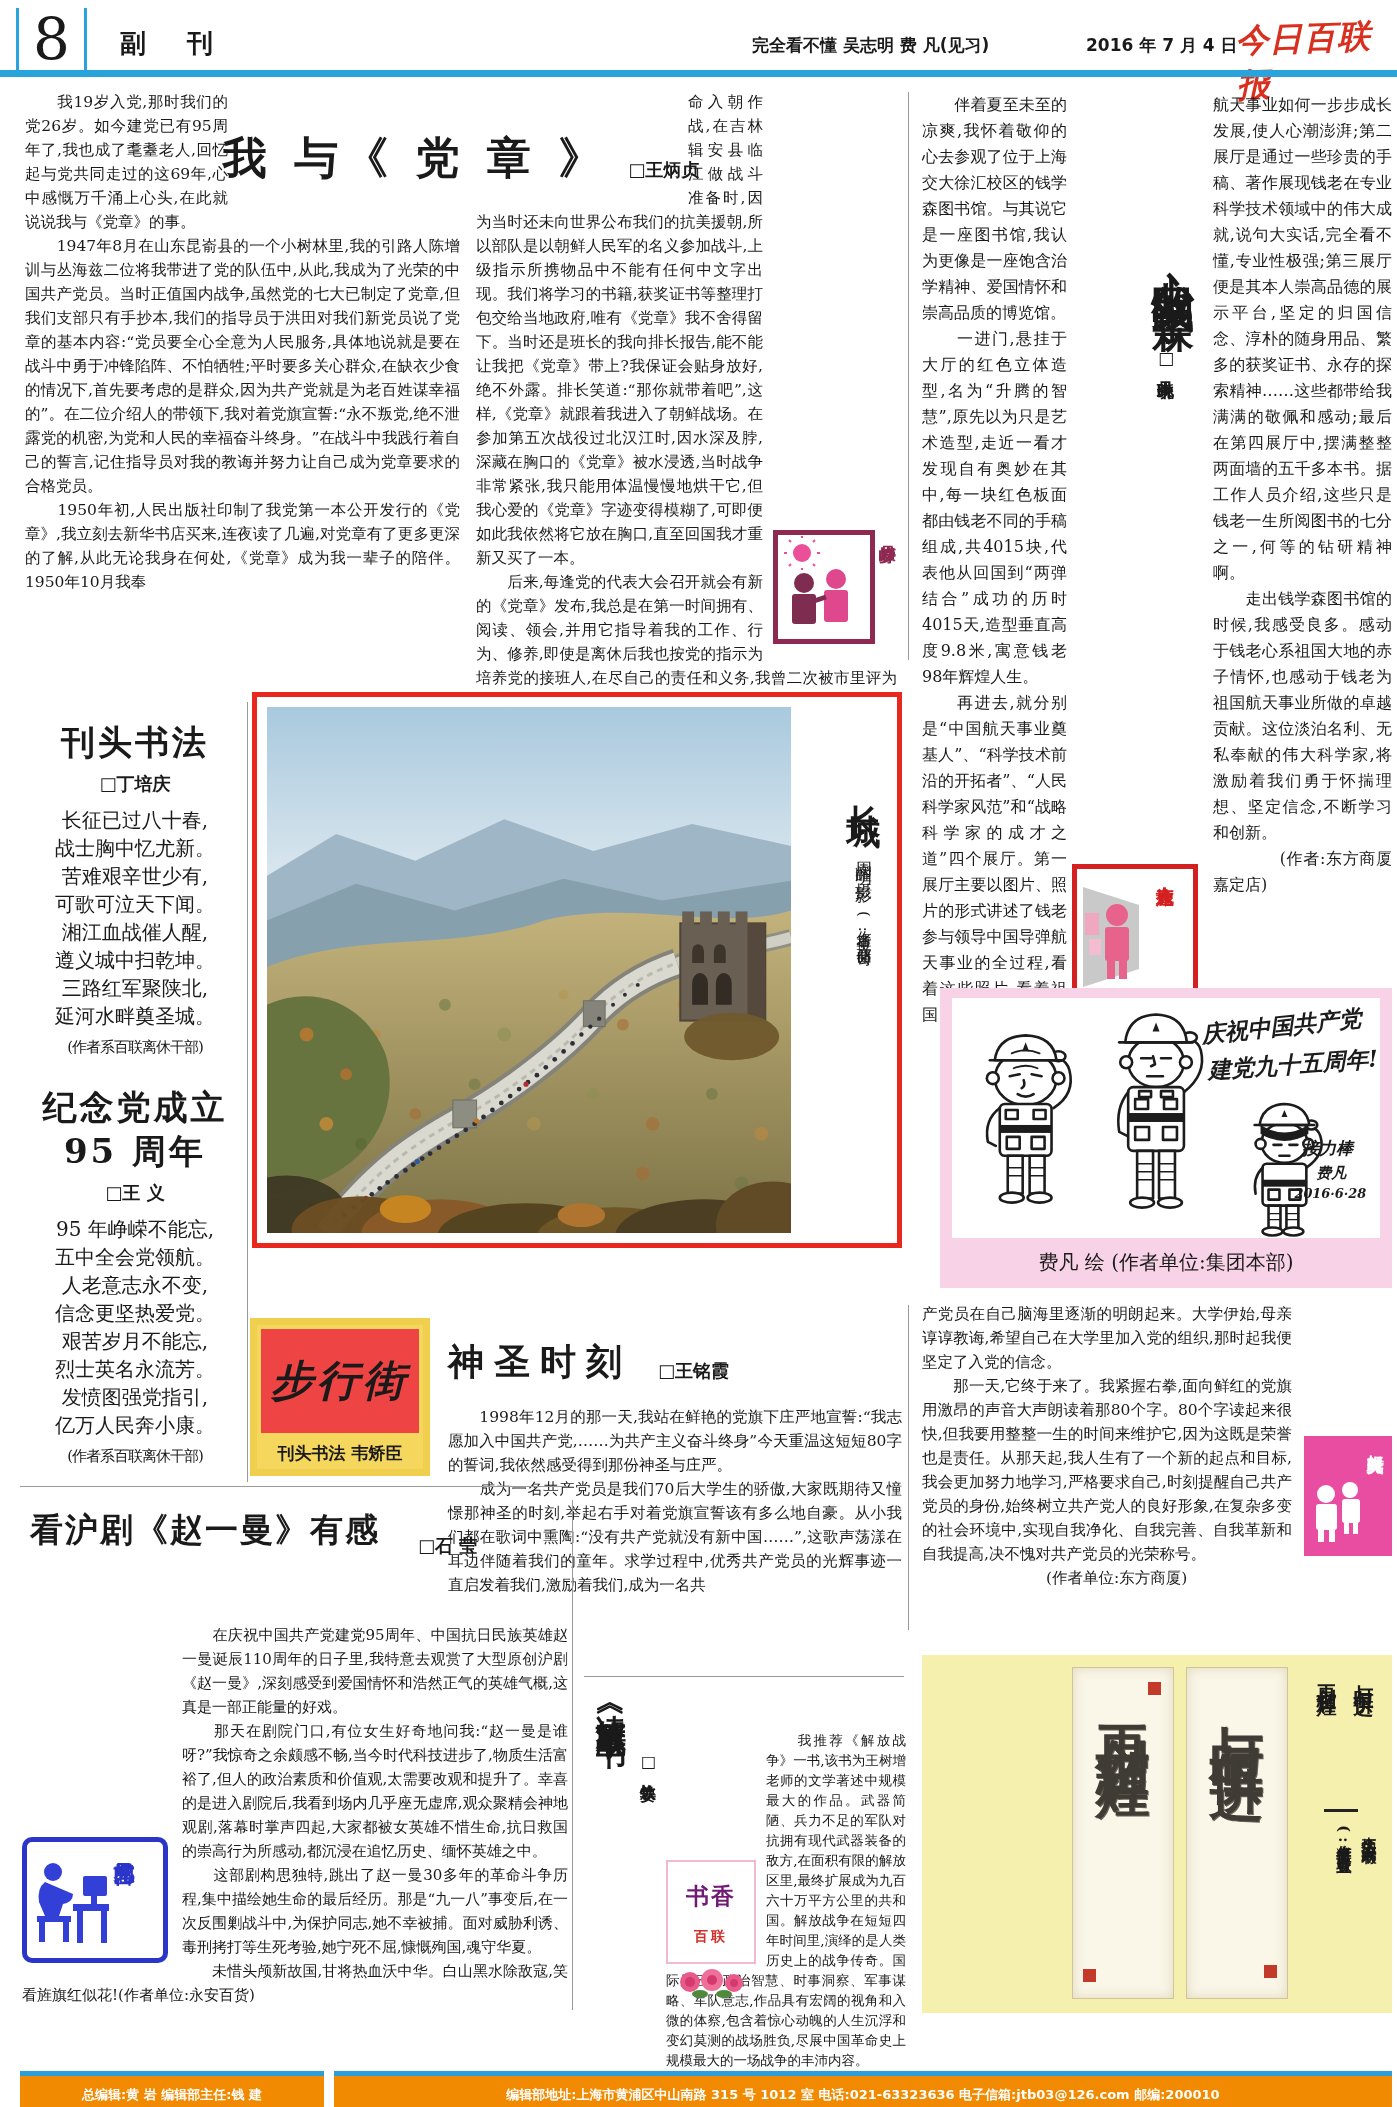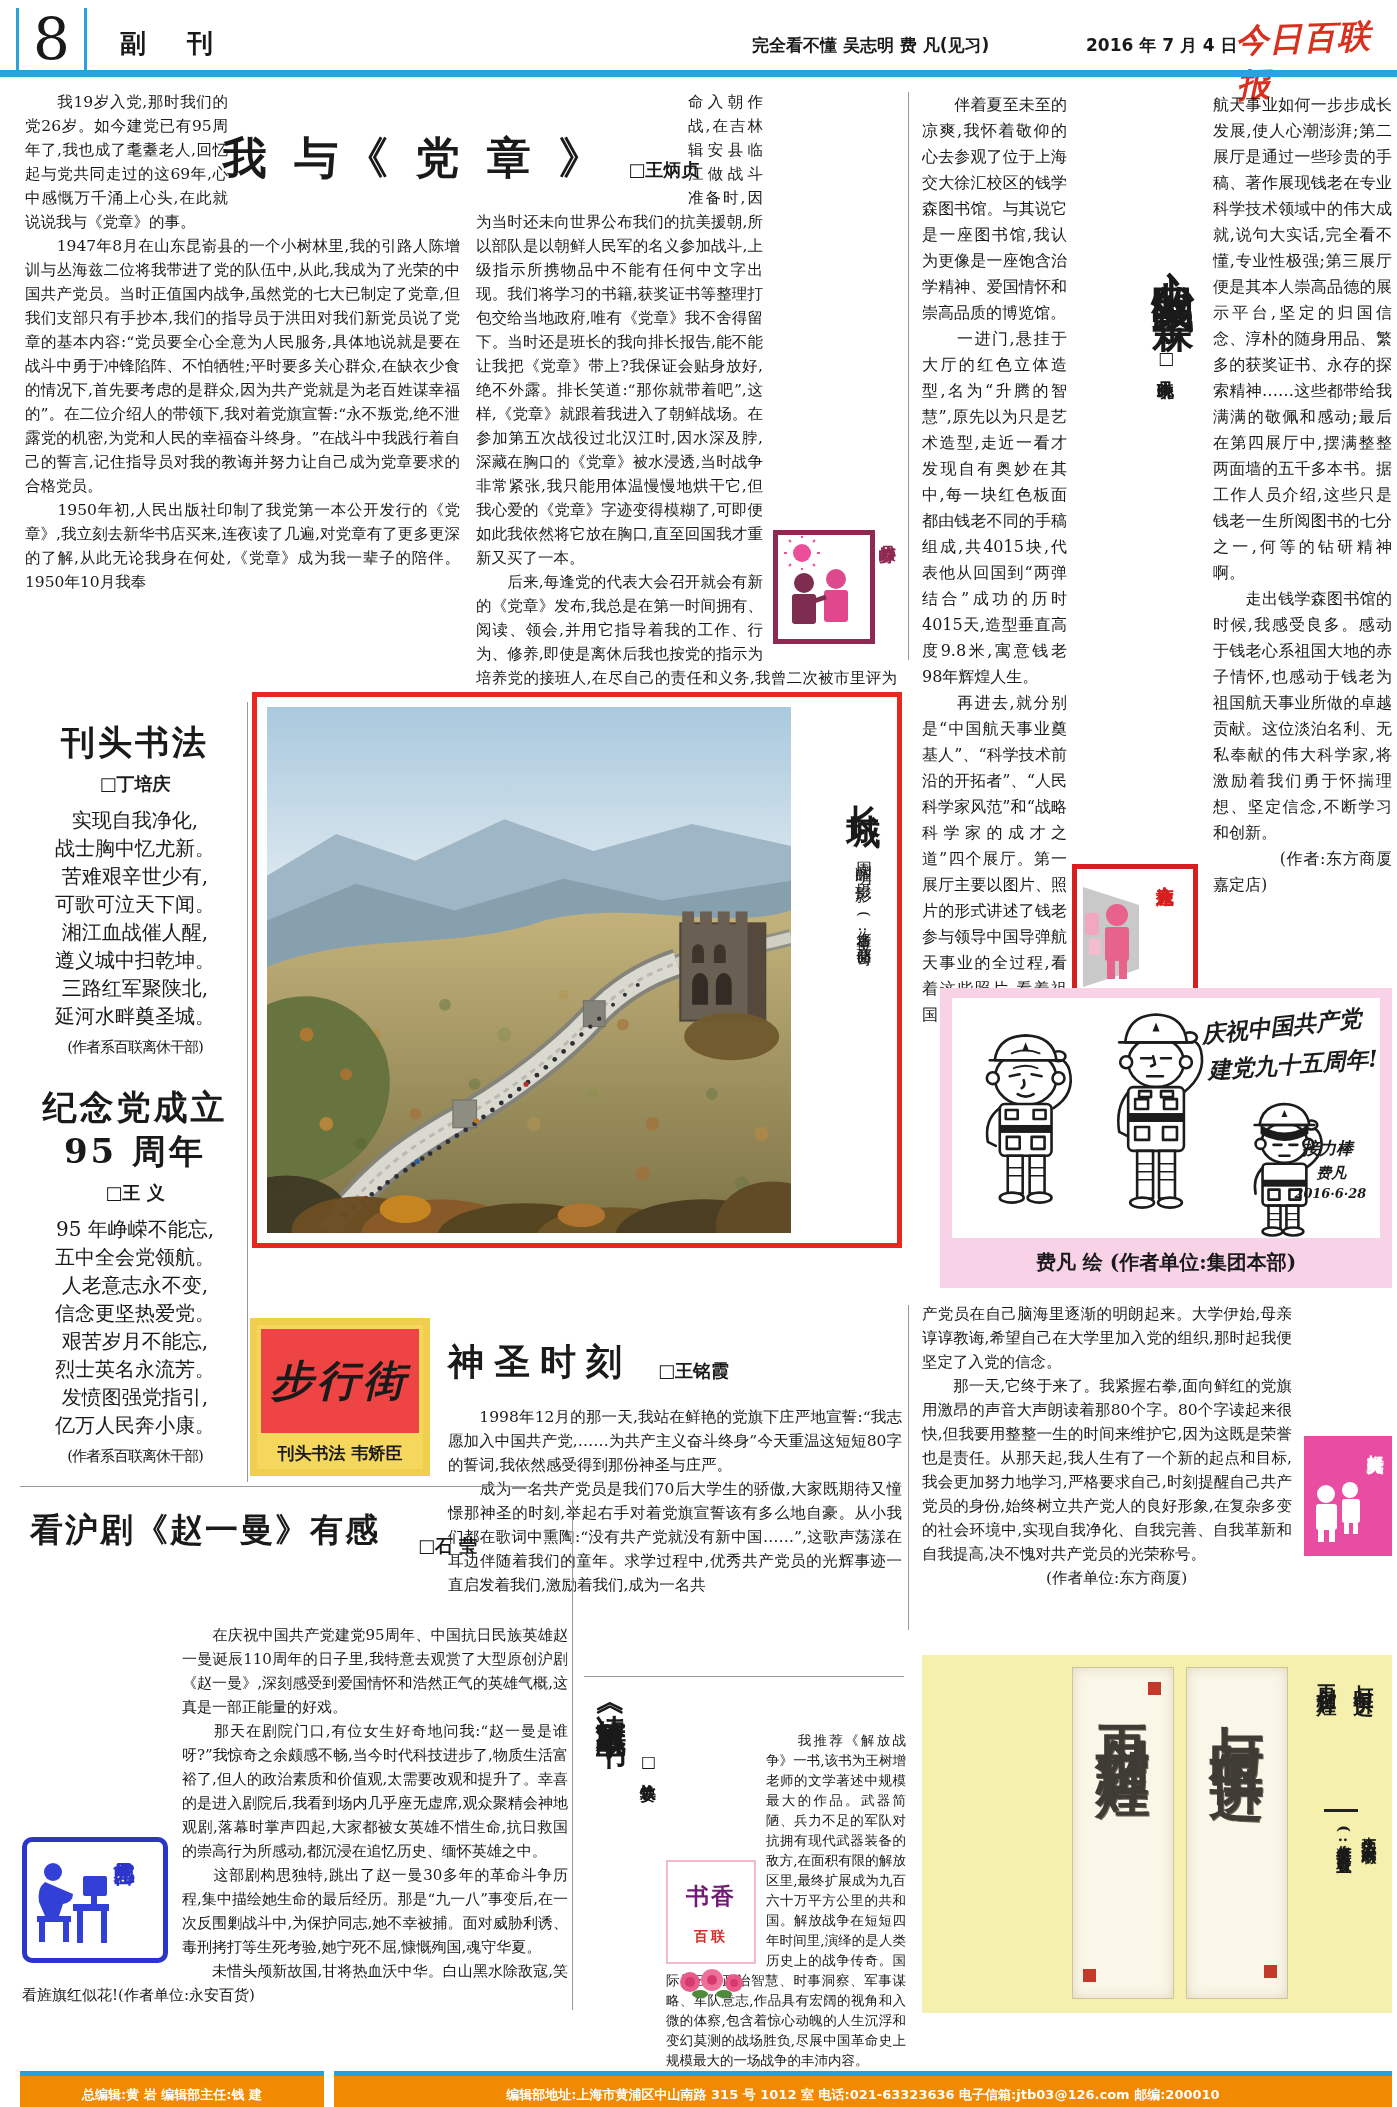--- a/index.html
+++ b/index.html
@@ -73,21 +73,21 @@
   .poem-author{font-size:18px;font-weight:bold;margin:8px 0 10px;}
   .poem-lines{font-size:20px;line-height:28px;white-space:pre-line;font-weight:500;}
   .poem-attr{font-size:15px;margin-top:8px;letter-spacing:-1px;}
   .poem1{margin-top:20px;}
   .poem2{margin-top:28px;}
 
   
   .cartoon{left:940px;top:988px;width:452px;height:300px;background:#f8d3e7;box-sizing:border-box;
            padding:10px 12px 0;}
   .cartoon-inner{background:#fff;height:240px;}
-  .cartoon-cap{text-align:center;font-size:20px;font-weight:bold;line-height:48px;}
+  .cartoon-cap{text-align:center;font-size:20px;font-weight:normal;line-height:48px;}
 
   
   .bx{left:250px;top:1318px;width:180px;height:158px;background:#f5d75e;box-sizing:border-box;
       border:7px solid #f0cf4e;display:flex;flex-direction:column;}
   .bx-inner{background:#ef4444;margin:4px;flex:1;display:flex;align-items:center;justify-content:center;
             font-size:42px;font-weight:900;font-style:italic;letter-spacing:4px;}
   .bx-credit{text-align:center;font-size:17px;font-weight:bold;line-height:32px;}
 
   
   .ss{left:448px;top:1338px;width:454px;}
@@ -339,21 +339,21 @@
       <span class="t">长城</span>
       <span class="c">周耀明 摄影</span>
       <span class="u">(作者单位:商储公司)</span>
     </div>
   </div>
 
   <div class="abs poems">
     <div class="poem1">
       <div class="poem-title">刊头书法</div>
       <div class="poem-author sans">□丁培庆</div>
-      <div class="poem-lines">实现自我净化,
+      <div class="poem-lines">长征已过八十春,
 战士胸中忆尤新。
 苦难艰辛世少有,
 可歌可泣天下闻。
 湘江血战催人醒,
 遵义城中扫乾坤。
 三路红军聚陕北,
 延河水畔奠圣城。</div>
       <div class="poem-attr">(作者系百联离休干部)</div>
     </div>
     <div class="poem2">

